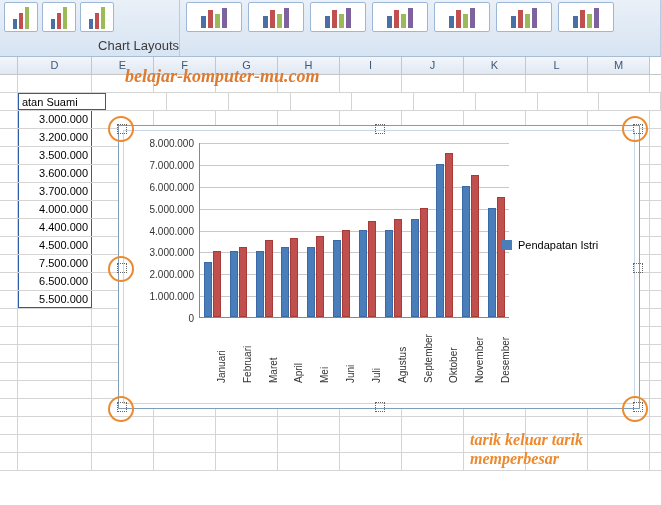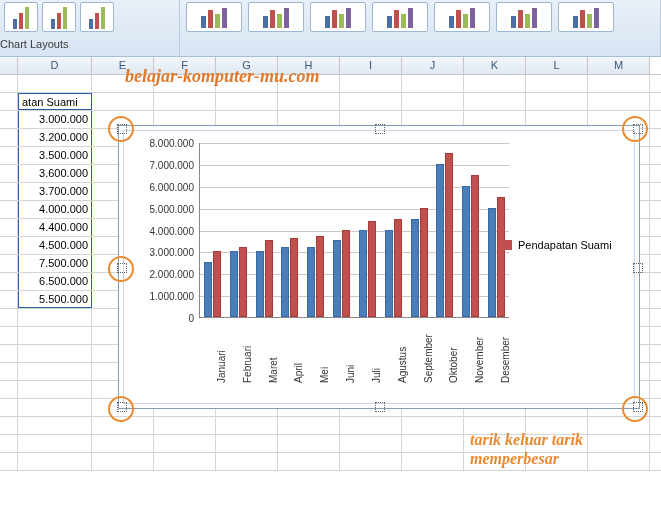--- a/index.html
+++ b/index.html
@@ -12,21 +12,21 @@
   .ribbon { height: 57px; background: linear-gradient(#e9f0f8,#d7e4f2);
     border-bottom: 1px solid #a8bdd4; display: flex; }
   .thumb-row { display: flex; gap: 4px; padding: 2px 4px 0 4px; height: 36px; }
   .thumb { width: 34px; height: 30px; background: #fff; border: 1px solid #9db8d7;
     border-radius: 2px; display: flex; align-items: flex-end; justify-content: center;
     gap: 2px; padding-bottom: 2px; }
   .thumb span { width: 4px; background: #5b7ea8; }
   .thumb span.b1 { height: 10px; background:#4a6fa5; }
   .thumb span.b2 { height: 16px; background:#c0504d; }
   .thumb span.b3 { height: 22px; background:#9bbb59; }
-  .group-label { text-align: left; font-size: 11px; color: #3b3b3b;
+  .group-label { text-align: right; font-size: 13px; color: #3b3b3b;
     padding-top: 2px; }
   .rgroup { flex: 0 0 180px; border-right: 1px solid #b8cbe0; display:flex; flex-direction:column;}
   .rgroup.wide { flex: 1; }
   .style-row { display:flex; gap:6px; padding:2px 6px 0 6px; height:36px; overflow:hidden;}
   .sthumb { width:56px; height:30px; background:#fff; border:1px solid #9db8d7; border-radius:2px;
     display:flex; align-items:flex-end; justify-content:center; gap:2px; padding-bottom:3px;}
   .sthumb span{width:5px;}
   .sthumb .c1{height:12px;background:#4a6fa5;}
   .sthumb .c2{height:18px;background:#c0504d;}
   .sthumb .c3{height:14px;background:#9bbb59;}
@@ -178,21 +178,21 @@
         <div class="cell" style="width: 62px;"></div>
         <div class="cell" style="width: 62px;"></div>
         <div class="cell" style="width: 62px;"></div>
         <div class="cell" style="width: 62px;"></div>
         <div class="cell" style="width: 62px;"></div>
         <div class="cell" style="width: 62px;"></div>
         <div class="cell" style="width: 62px;"></div>
       </div>
       <div class="row">
         <div class="cell" style="width: 18px; border-right: 1px solid rgb(212, 212, 212);"></div>
-        <div class="cell sel-border" style="width: 74px; text-align: left; border: 1px solid rgb(42, 92, 170);">atan Suami</div>
+        <div class="cell sel-border" style="width: 88px; text-align: left; border: 1px solid rgb(42, 92, 170);">atan Suami</div>
         <div class="cell" style="width: 62px;"></div>
         <div class="cell" style="width: 62px;"></div>
         <div class="cell" style="width: 62px;"></div>
         <div class="cell" style="width: 62px;"></div>
         <div class="cell" style="width: 62px;"></div>
         <div class="cell" style="width: 62px;"></div>
         <div class="cell" style="width: 62px;"></div>
         <div class="cell" style="width: 62px;"></div>
         <div class="cell" style="width: 62px;"></div>
       </div>
@@ -541,22 +541,22 @@
         <div class="xlab" style="left: 146.083px; top: 62px;">Juni</div>
         <div class="xlab" style="left: 171.917px; top: 62px;">Juli</div>
         <div class="xlab" style="left: 197.75px; top: 62px;">Agustus</div>
         <div class="xlab" style="left: 223.583px; top: 62px;">September</div>
         <div class="xlab" style="left: 249.417px; top: 62px;">Oktober</div>
         <div class="xlab" style="left: 275.25px; top: 62px;">November</div>
         <div class="xlab" style="left: 301.083px; top: 62px;">Desember</div>
       </div>
     <div class="legend">
       <div>
-          <span class="sw s"></span>
-          <span>Pendapatan Suami</span>
+          <span class="sw i"></span>
+          <span>Pendapatan Istri</span>
         </div>
     </div>
   </div>
   <div class="handle tl"></div>
   <div class="handle tr"></div>
   <div class="handle bl"></div>
   <div class="handle br"></div>
   <div class="handle ml"></div>
   <div class="handle mr"></div>
   <div class="handle tm"></div>

